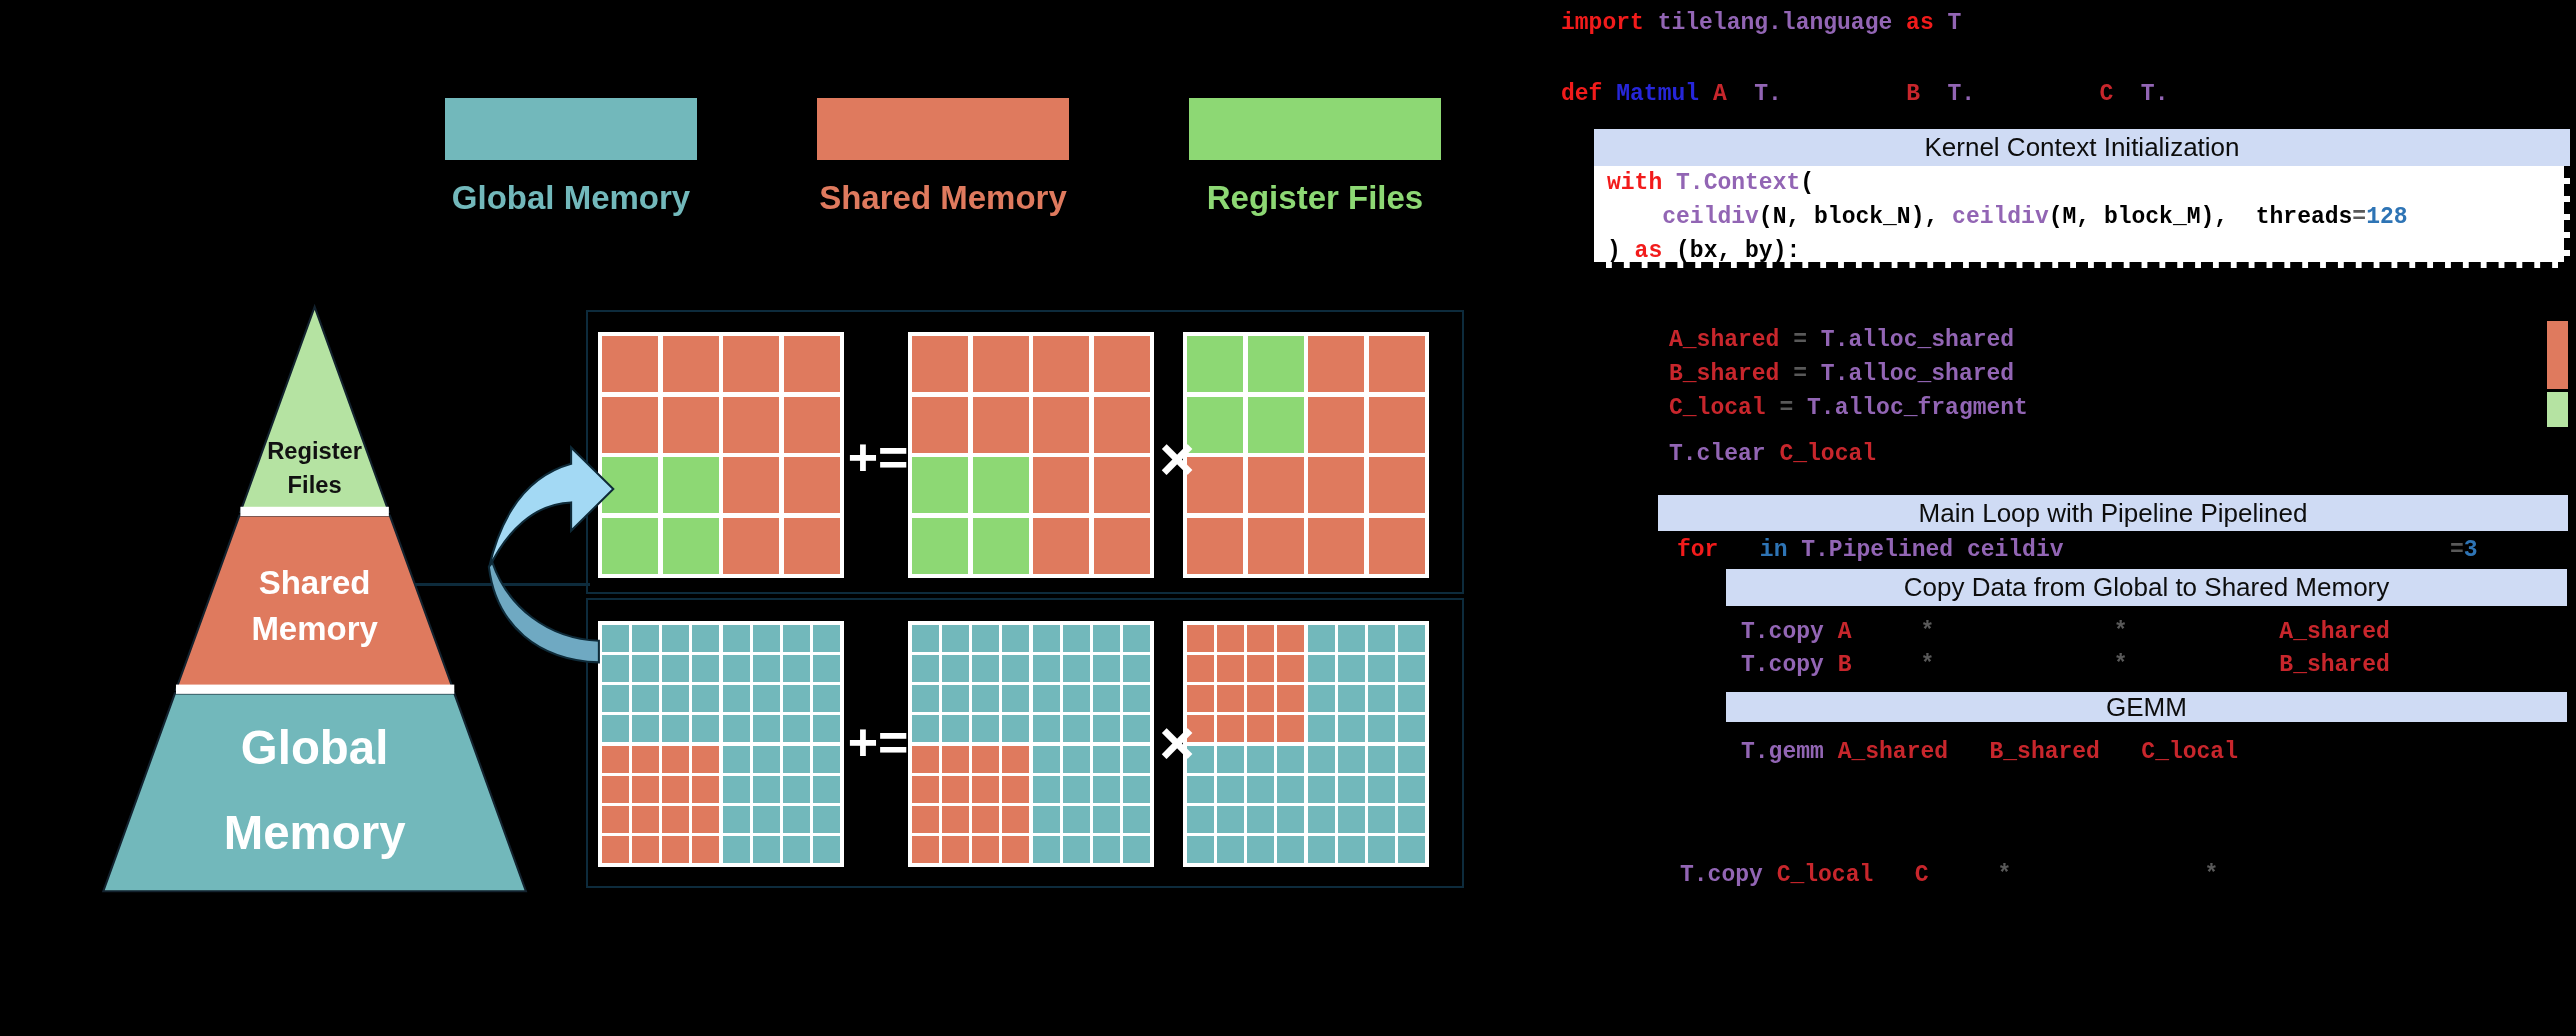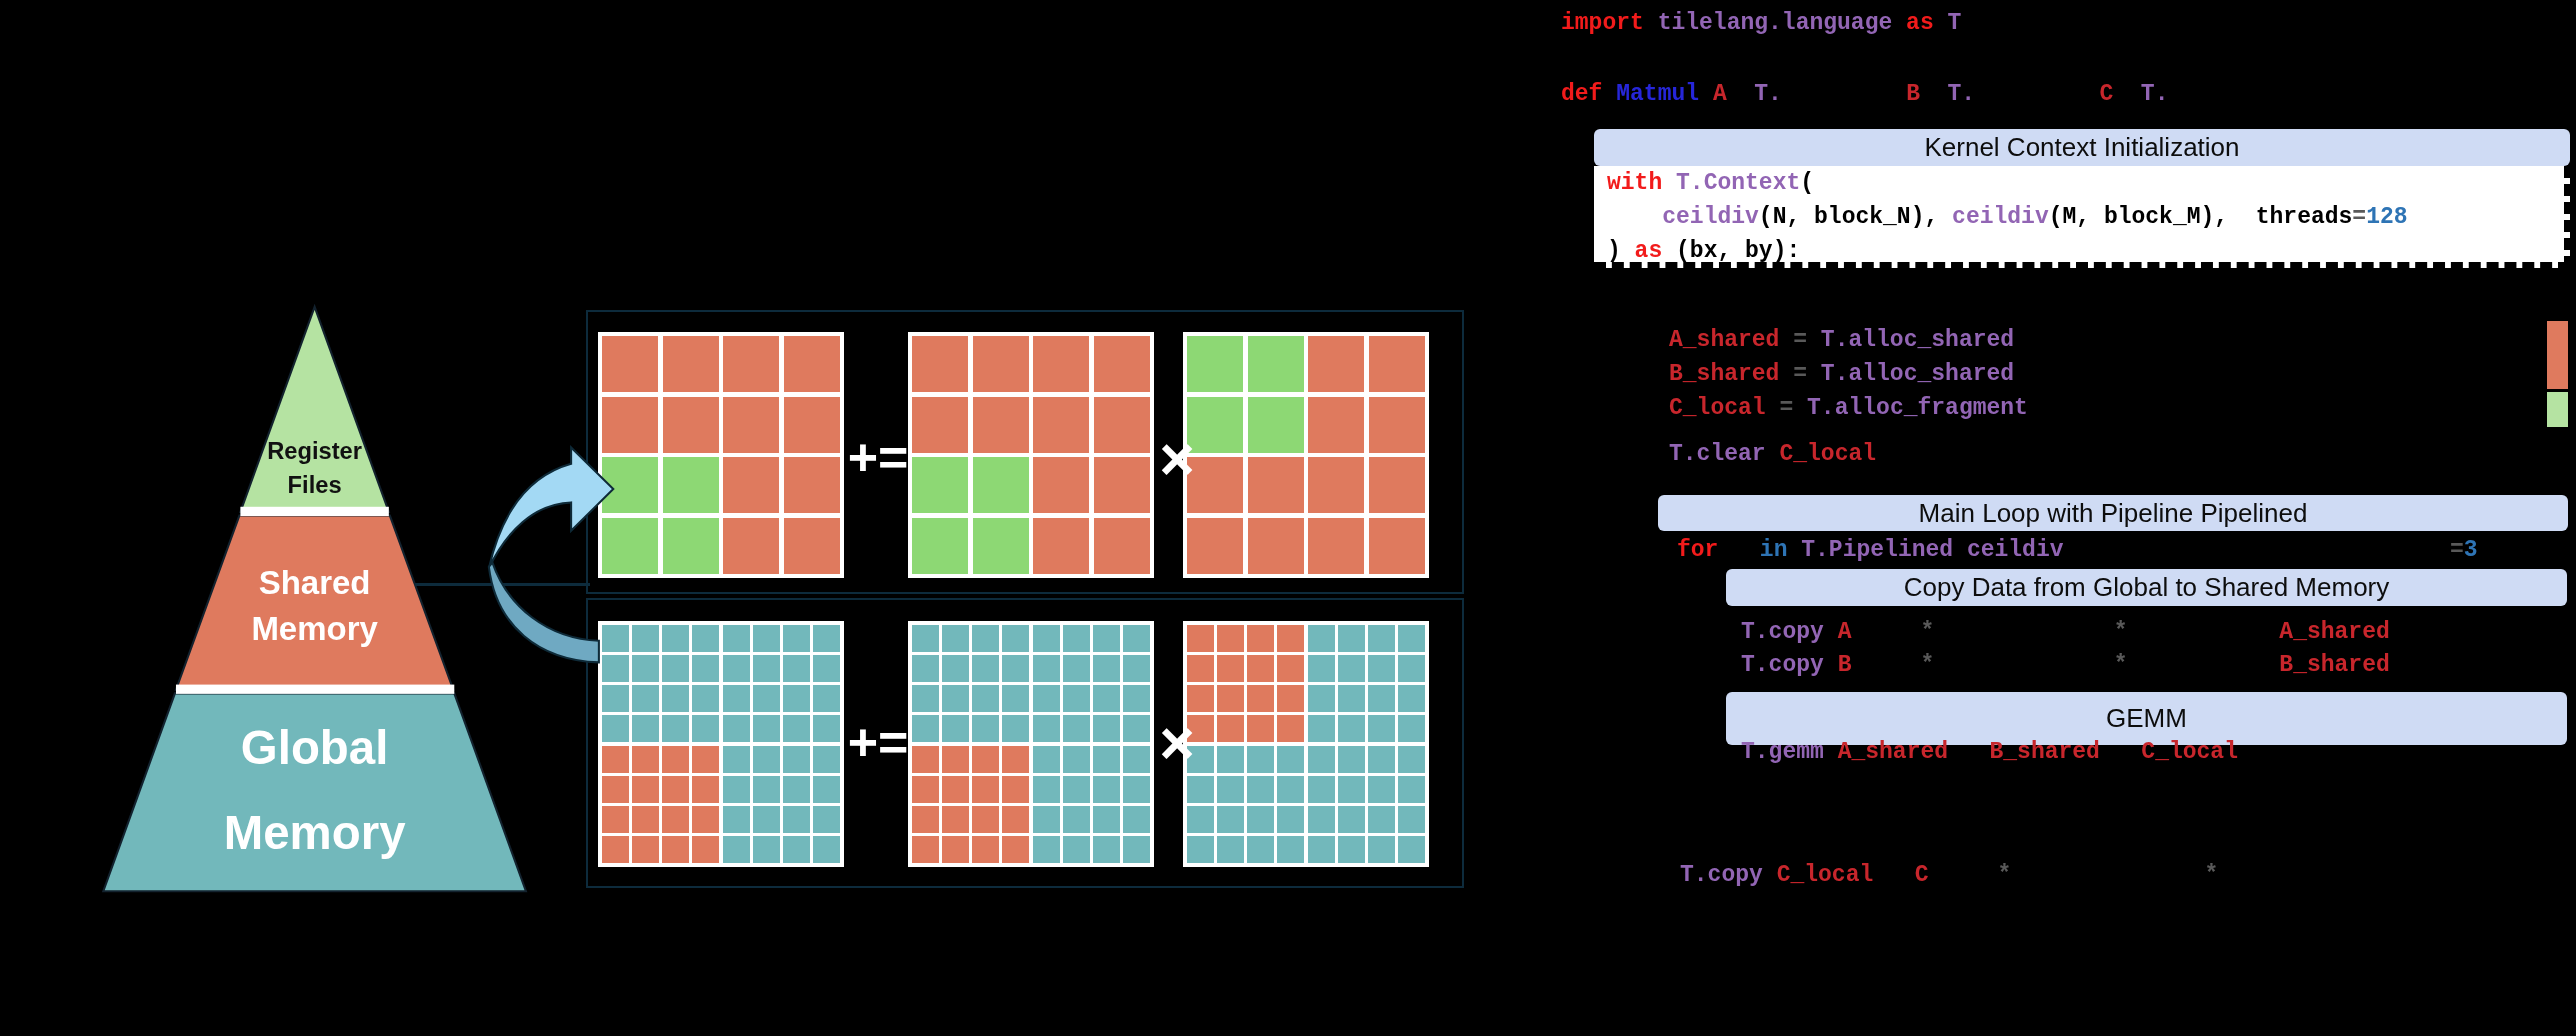--- a/index.html
+++ b/index.html
@@ -34,33 +34,47 @@
   .bot-grid { gap:3.1px; }
   .mop { position:absolute; color:#ffffff; font-weight:700; transform:translate(-50%,-50%); z-index:3;
          font-family:"Liberation Sans",sans-serif; }
   .mop-pe { font-size:52px; }
   .mop-x  { font-size:61px; }
   #connector-line { left:415px; top:583px; width:175px; height:3.1px; background:#0d2b3c; z-index:1; }
   #cycle-arrow { left:433px; top:433px; z-index:4; }
 
   
   .chead { position:absolute; background:#cfdbf4; color:#0d0d0d; display:flex; align-items:center;
-           justify-content:center; font-size:26px; font-weight:400; z-index:4; white-space:nowrap;border-radius:6px; }
+           justify-content:center; font-size:26px; font-weight:400; z-index:4; white-space:nowrap; }
   #kernel-box { position:absolute; left:1594px; top:166px; width:976px; height:102px; background:#ffffff;
            border-right:6.2px dashed #000; border-bottom:6.2px dashed #000; z-index:2; }
   .cline { position:absolute; font-family:"Liberation Mono","DejaVu Sans Mono",monospace; font-weight:700;
            font-size:23px; line-height:29px; white-space:pre; z-index:5; }
   .vbar { position:absolute; width:20.6px; z-index:3; }
 </style>
 </head>
 <body>
 
 <div id="root">
 
 
+  <div class="abs" id="legend">
+    <div class="leg-item">
+      <div class="leg-swatch" style="background: rgb(114, 184, 187);"></div>
+      <div class="leg-label" style="color: rgb(114, 184, 187);">Global Memory</div>
+    </div>
+    <div class="leg-item">
+      <div class="leg-swatch" style="background: rgb(223, 122, 94);"></div>
+      <div class="leg-label" style="color: rgb(223, 122, 94);">Shared Memory</div>
+    </div>
+    <div class="leg-item">
+      <div class="leg-swatch" style="background: rgb(141, 216, 116);"></div>
+      <div class="leg-label" style="color: rgb(141, 216, 116);">Register Files</div>
+    </div>
+  </div>
 
   <svg class="abs" id="pyramid-svg" width="469" height="598" viewBox="0 0 910 1160">
     <polygon points="430,15 286,413 574,413" stroke="#13222e" stroke-width="4" fill="#b5e3a2"></polygon>
     <polygon points="284,420 576,420 699,758 161,758" stroke="#13222e" stroke-width="4" fill="#df7a5e"></polygon>
     <polygon points="159,765 701,765 840,1149 20,1149" stroke="#13222e" stroke-width="4" fill="#72b8bb"></polygon>
     <rect x="286" y="403" width="288" height="18" fill="#ffffff"></rect>
     <rect x="161" y="748" width="540" height="18" fill="#ffffff"></rect>
     <text x="430" y="311" text-anchor="middle" font-size="46" font-weight="700" fill="#111111">Register</text>
     <text x="430" y="376" text-anchor="middle" font-size="46" font-weight="700" fill="#111111">Files</text>
     <text x="430" y="572" text-anchor="middle" font-size="64" font-weight="700" fill="#ffffff">Shared</text>
@@ -333,21 +347,21 @@
       <div style="background: rgb(114, 184, 187);"></div>
       <div style="background: rgb(114, 184, 187);"></div>
     </div>
   <div class="mop mop-pe" style="left:878px; top:742px;">+=</div>
   <div class="mop mop-x" style="left:1177px; top:743px;">×</div>
 
   <div class="chead" style="left:1594px; top:129px; width:976px; height:37px;">Kernel Context Initialization</div>
   <div id="kernel-box"></div>
   <div class="chead" style="left:1658px; top:495px; width:910px; height:36px;">Main Loop with Pipeline Pipelined</div>
   <div class="chead" style="left:1726px; top:569px; width:841px; height:37px;">Copy Data from Global to Shared Memory</div>
-  <div class="chead" style="left:1726px; top:692px; width:841px; height:53px;">GEMM</div>
+  <div class="chead" style="left:1726px; top:692px; width:841px; height:30px;">GEMM</div>
 
   <div class="vbar" style="left: 2547px; top: 321px; height: 68px; background: rgb(223, 122, 94);"></div>
   <div class="vbar" style="left: 2547px; top: 392px; height: 35px; background: rgb(181, 227, 162);"></div>
 
   <div class="cline" style="left:1561px; top:9.3px;"><span style="color: rgb(242, 27, 27);">import</span><span style="color: rgb(0, 0, 0);"> </span><span style="color: rgb(146, 101, 180);">tilelang.language</span><span style="color: rgb(0, 0, 0);"> </span><span style="color: rgb(242, 27, 27);">as</span><span style="color: rgb(0, 0, 0);"> </span><span style="color: rgb(146, 101, 180);">T</span></div>
   <div class="cline" style="left:1561px; top:80px;"><span style="color: rgb(242, 27, 27);">def</span><span style="color: rgb(0, 0, 0);"> </span><span style="color: rgb(38, 38, 217);">Matmul</span><span style="color: rgb(0, 0, 0);"> </span><span style="color: rgb(200, 38, 44);">A</span><span style="color: rgb(0, 0, 0);">  </span><span style="color: rgb(146, 101, 180);">T.</span><span style="color: rgb(0, 0, 0);">         </span><span style="color: rgb(200, 38, 44);">B</span><span style="color: rgb(0, 0, 0);">  </span><span style="color: rgb(146, 101, 180);">T.</span><span style="color: rgb(0, 0, 0);">         </span><span style="color: rgb(200, 38, 44);">C</span><span style="color: rgb(0, 0, 0);">  </span><span style="color: rgb(146, 101, 180);">T.</span></div>
   <div class="cline" style="left:1607px; top:169px;"><span style="color: rgb(242, 27, 27);">with</span><span style="color: rgb(0, 0, 0);"> </span><span style="color: rgb(146, 101, 180);">T.Context</span><span style="color: rgb(0, 0, 0);">(</span></div>
   <div class="cline" style="left:1607px; top:203px;"><span style="color: rgb(0, 0, 0);">    </span><span style="color: rgb(146, 101, 180);">ceildiv</span><span style="color: rgb(0, 0, 0);">(N, block_N), </span><span style="color: rgb(146, 101, 180);">ceildiv</span><span style="color: rgb(0, 0, 0);">(M, block_M),  threads</span><span style="color: rgb(89, 89, 89);">=</span><span style="color: rgb(46, 116, 181);">128</span></div>
   <div class="cline" style="left:1607px; top:237px;"><span style="color: rgb(0, 0, 0);">) </span><span style="color: rgb(242, 27, 27);">as</span><span style="color: rgb(0, 0, 0);"> (bx, by):</span></div>
   <div class="cline" style="left:1669px; top:326px;"><span style="color: rgb(200, 38, 44);">A_shared</span><span style="color: rgb(0, 0, 0);"> </span><span style="color: rgb(89, 89, 89);">=</span><span style="color: rgb(0, 0, 0);"> </span><span style="color: rgb(146, 101, 180);">T.alloc_shared</span></div>

